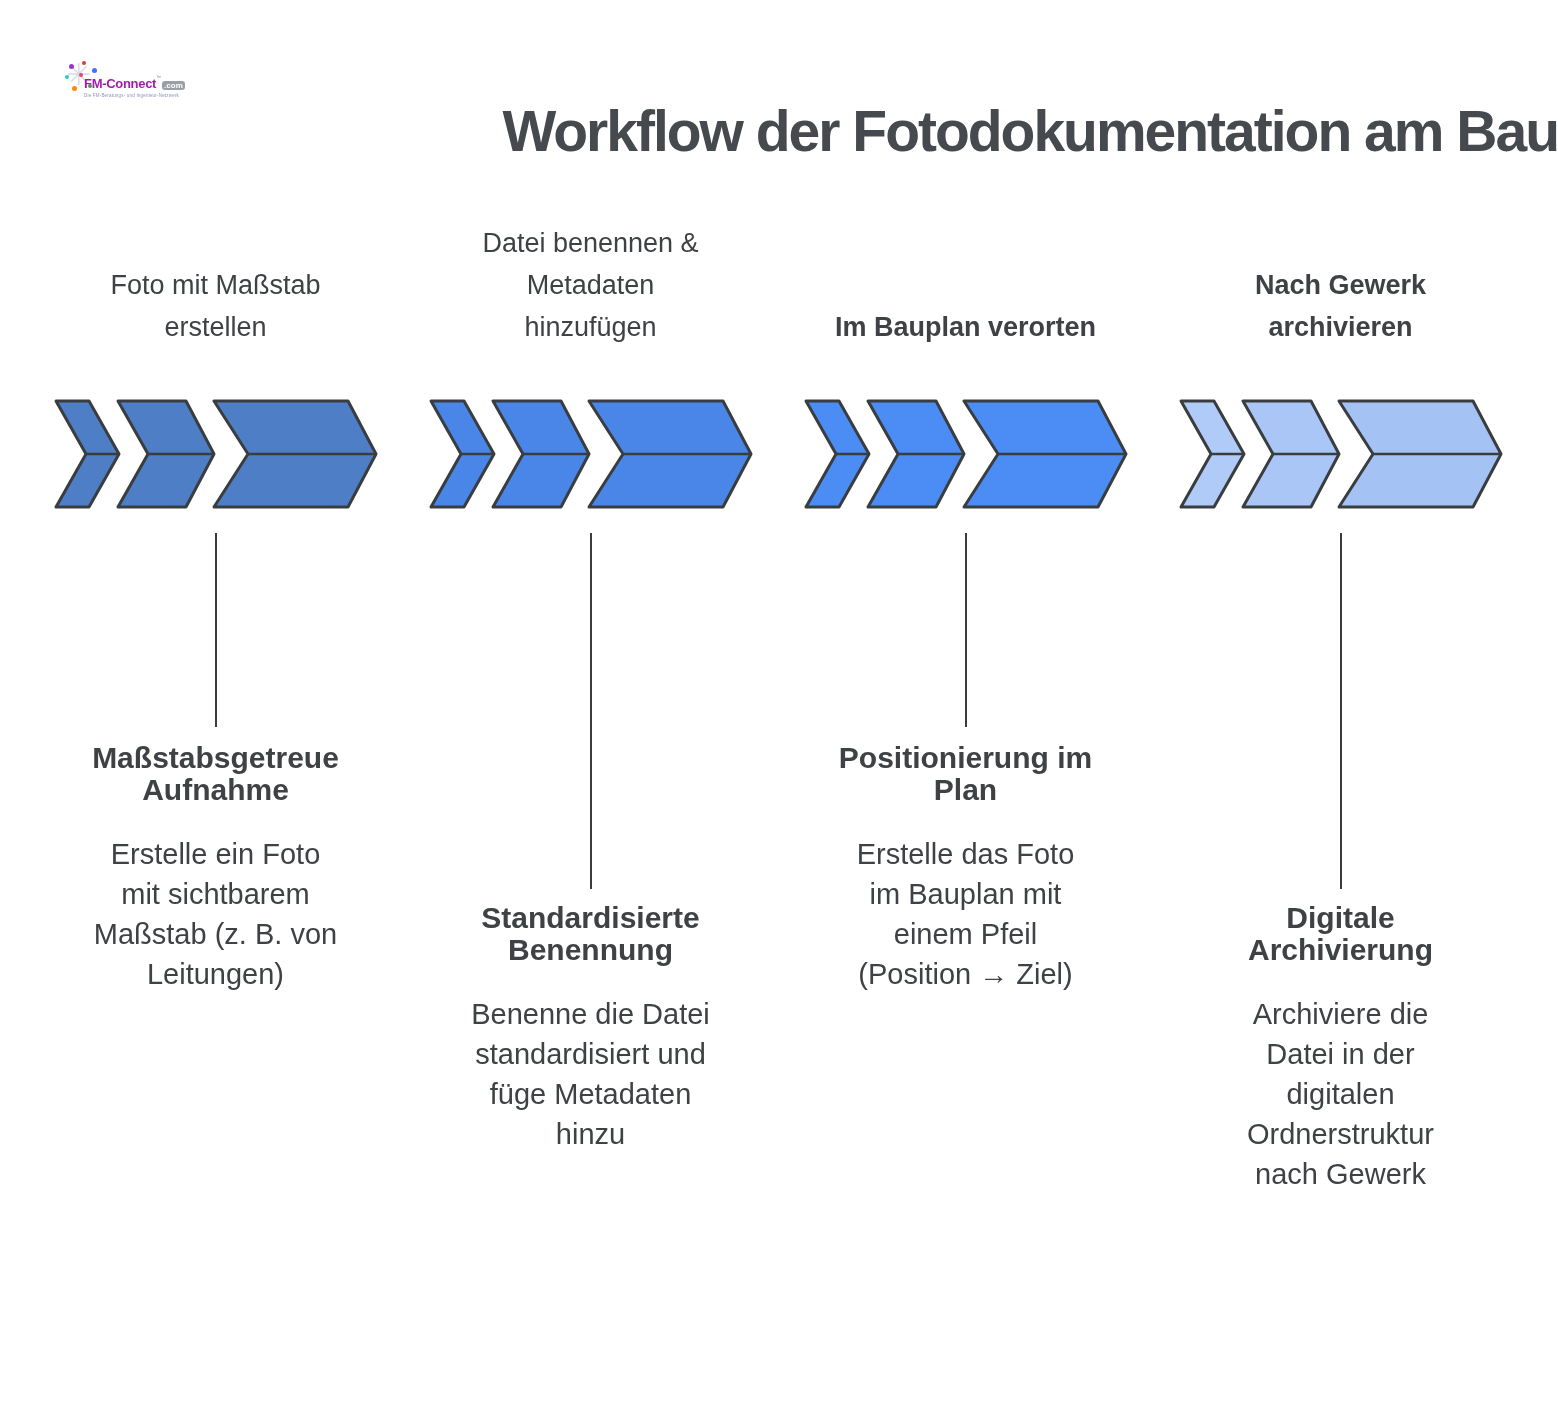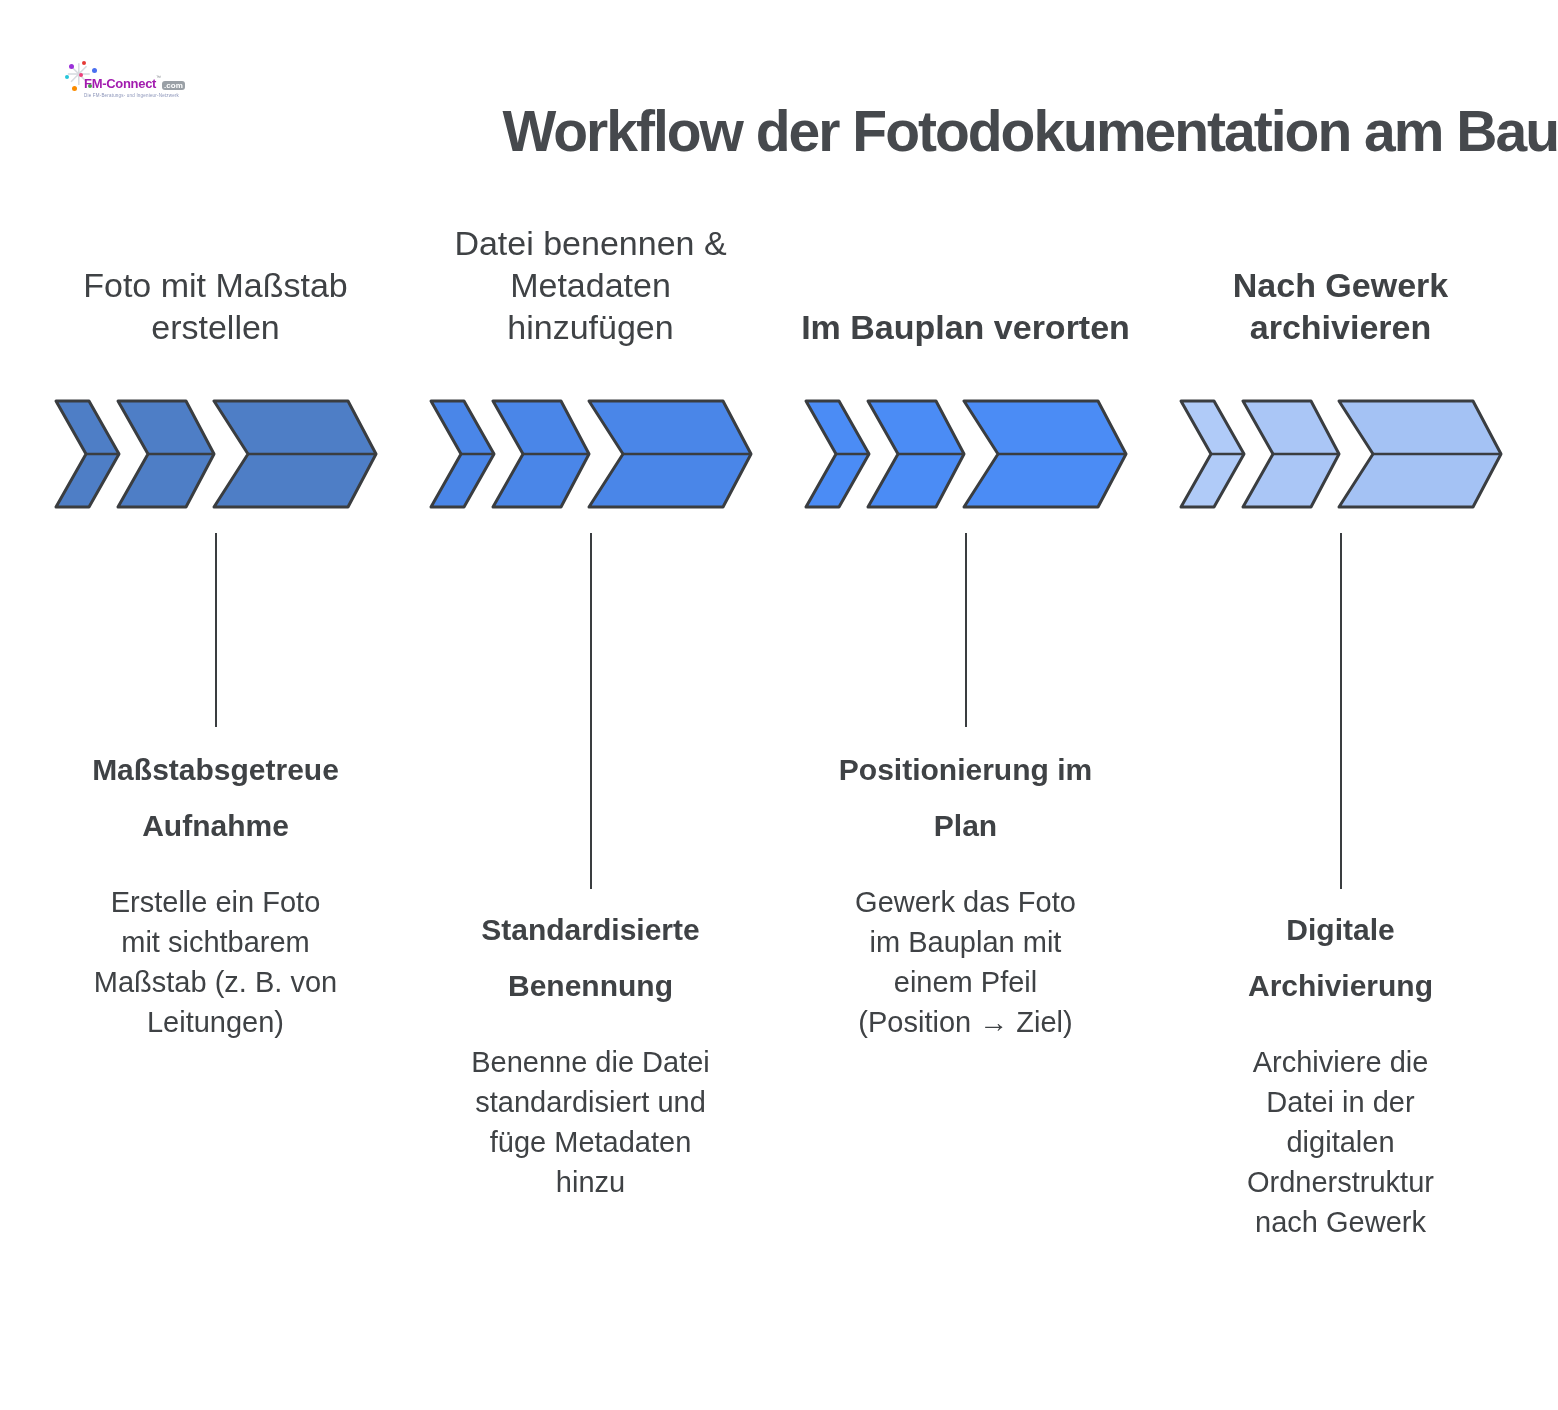--- a/index.html
+++ b/index.html
@@ -58,21 +58,21 @@
   .step-1{left:28px;}
   .step-2{left:403px;}
   .step-3{left:778px;}
   .step-4{left:1153px;}
 
   .step-label-zone{
     position:absolute;left:0;top:200px;width:100%;height:148px;
     display:flex;align-items:flex-end;justify-content:center;
   }
   .step-label{
-    font-size:34px;line-height:42px;color:var(--text-color);
+    font-size:27px;line-height:42px;color:var(--text-color);
     text-align:center;white-space:pre-line;
   }
   .label-bold{font-weight:bold;}
 
   .chevron-svg{
     position:absolute;left:50%;top:398px;transform:translateX(-50%);
     width:326px;height:112px;display:block;overflow:visible;
   }
 
   .connector{
@@ -82,21 +82,21 @@
   .connector-short{height:194px;}
   .connector-long{height:356px;}
 
   .step-detail{
     position:absolute;left:50%;transform:translateX(-50%);
     width:318px;text-align:center;color:var(--text-color);
   }
   .detail-short{top:742px;}
   .detail-long{top:902px;}
   .step-heading{
-    font-size:30px;line-height:56px;font-weight:bold;
+    font-size:30px;line-height:32px;font-weight:bold;
     margin:0 0 28px 0;white-space:pre-line;color:var(--text-color);
   }
   .step-body{
     font-size:29px;line-height:40px;margin:12px;white-space:pre-line;
     color:var(--text-color);
   }
 </style>
 </head>
 <body>
 
@@ -179,21 +179,21 @@
         <line x1="33" y1="56" x2="66" y2="56" stroke="#3a3d40" stroke-width="2.5"></line>
         <polygon points="65,3 133,3 161,56 133,109 65,109 95,56" fill="#4b8cf5" stroke="#3a3d40" stroke-width="3" stroke-linejoin="round"></polygon>
         <line x1="95" y1="56" x2="161" y2="56" stroke="#3a3d40" stroke-width="2.5"></line>
         <polygon points="161,3 295,3 323,56 295,109 161,109 195,56" fill="#4b8cf5" stroke="#3a3d40" stroke-width="3" stroke-linejoin="round"></polygon>
         <line x1="195" y1="56" x2="323" y2="56" stroke="#3a3d40" stroke-width="2.5"></line>
       </svg>
     <div class="connector connector-short"></div>
     <div class="step-detail detail-short">
       <h3 class="step-heading">Positionierung im
 Plan</h3>
-      <p class="step-body">Gewerk das Foto
+      <p class="step-body">Erstelle das Foto
 im Bauplan mit
 einem Pfeil
 (Position → Ziel)</p>
     </div>
   </div>
 
   <div class="step step-4">
     <div class="step-label-zone">
       <div class="step-label label-bold">Nach Gewerk
 archivieren</div>

